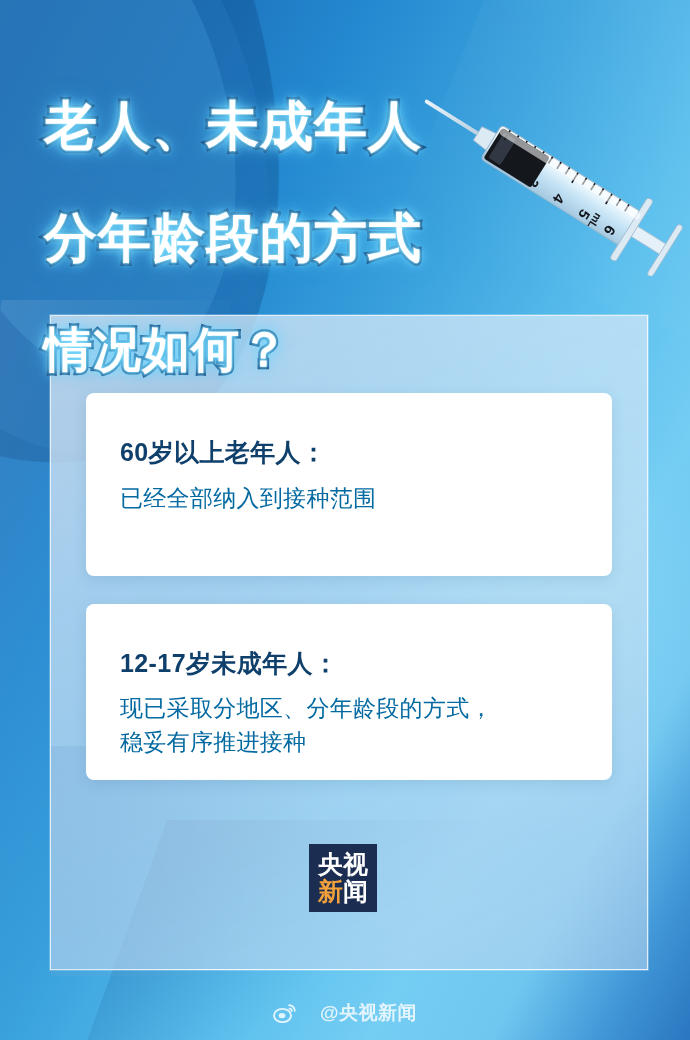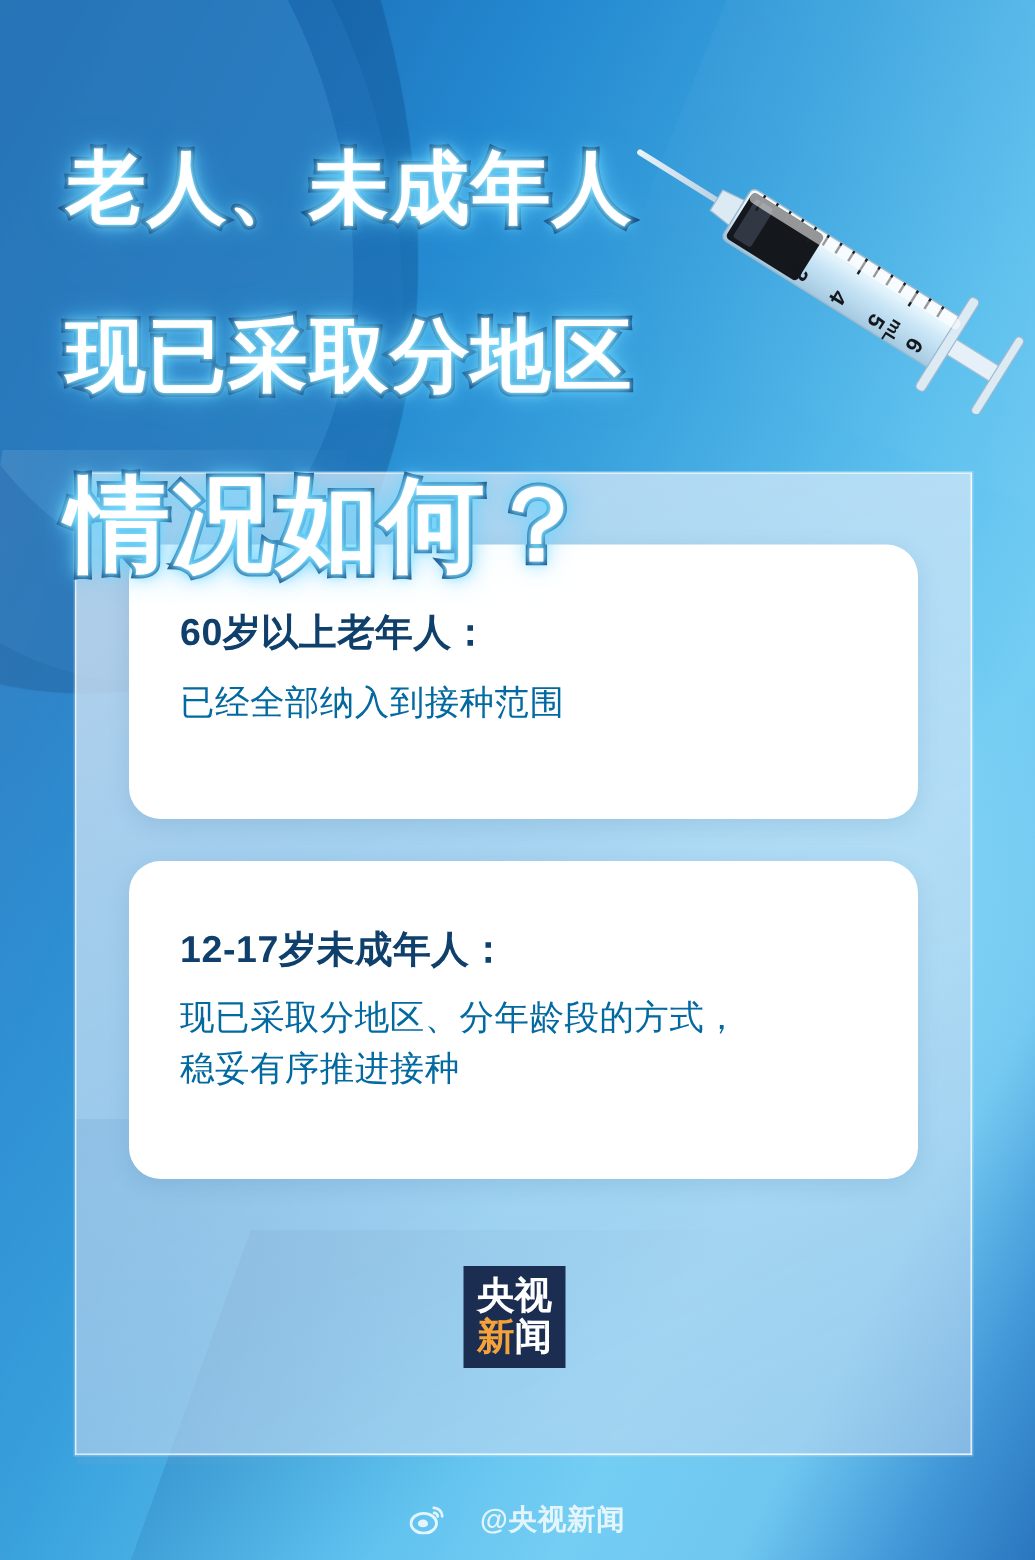--- a/index.html
+++ b/index.html
@@ -103,21 +103,21 @@
     -webkit-text-stroke: 5px #123f75;
     paint-order: stroke fill;
     text-shadow:
        0 0 3px #8fe4ff,
        0 0 7px #6fd8ff,
        0 0 13px rgba(110,215,255,0.95),
        0 0 22px rgba(90,200,255,0.65);
     margin-top: 48px;
   }
   .headline .line.l2 { font-size: 53px; }
-  .headline .line.l3 { font-size: 69px; }
+  .headline .line.l3 { font-size: 48px; }
 
   
   .syringe {
     position: absolute;
     left: 418px;
     top: 96px;
     width: 280px;
     height: 180px;
     z-index: 4;
   }
@@ -145,27 +145,28 @@
     background: linear-gradient(120deg, rgba(120,170,215,0.30) 0%, rgba(120,170,215,0) 65%);
     pointer-events: none;
   }
 
   
   .card {
     position: absolute;
     left: 35px;
     width: 526px;
     background: #ffffff;
-    border-radius: 21px;
+    border-radius: 8px;
     box-shadow: 0 4px 14px rgba(40,90,140,0.13);
     box-sizing: border-box;
     padding: 42px 34px 42px 34px;
+    margin-top: 30px;
   }
   .card.one { top: 47px; height: 183px; }
-  .card.two { top: 258px; height: 212px; }
+  .card.two { top: 258px; height: 176px; }
 
   .card-title {
     font-weight: bold;
     font-size: 25px;
     line-height: 34px;
     color: #0f3f6b;
     letter-spacing: 0.4px;
     margin: 0 0 12px 0;
   }
   .card-body {
@@ -294,21 +295,21 @@
         <text x="202" y="96" transform="rotate(90 202 96)">6</text>
         <text x="186" y="92" font-size="11" transform="rotate(90 186 92)">mL</text>
       </g>
 
       <rect x="62" y="70" width="164" height="7" rx="3" fill="#ffffff" opacity="0.55"></rect>
     </g>
   </svg>
 
   <div class="headline">
     <div class="line l1">老人、未成年人</div>
-    <div class="line l2">现已采取分地区</div>
+    <div class="line l2">分年龄段的方式</div>
     <div class="line l3">情况如何？</div>
   </div>
 
   <div class="panel">
     <div class="panel-sheen"></div>
 
     <div class="card one">
       <p class="card-title">60岁以上老年人：</p>
       <p class="card-body">已经全部纳入到接种范围</p>
     </div>

